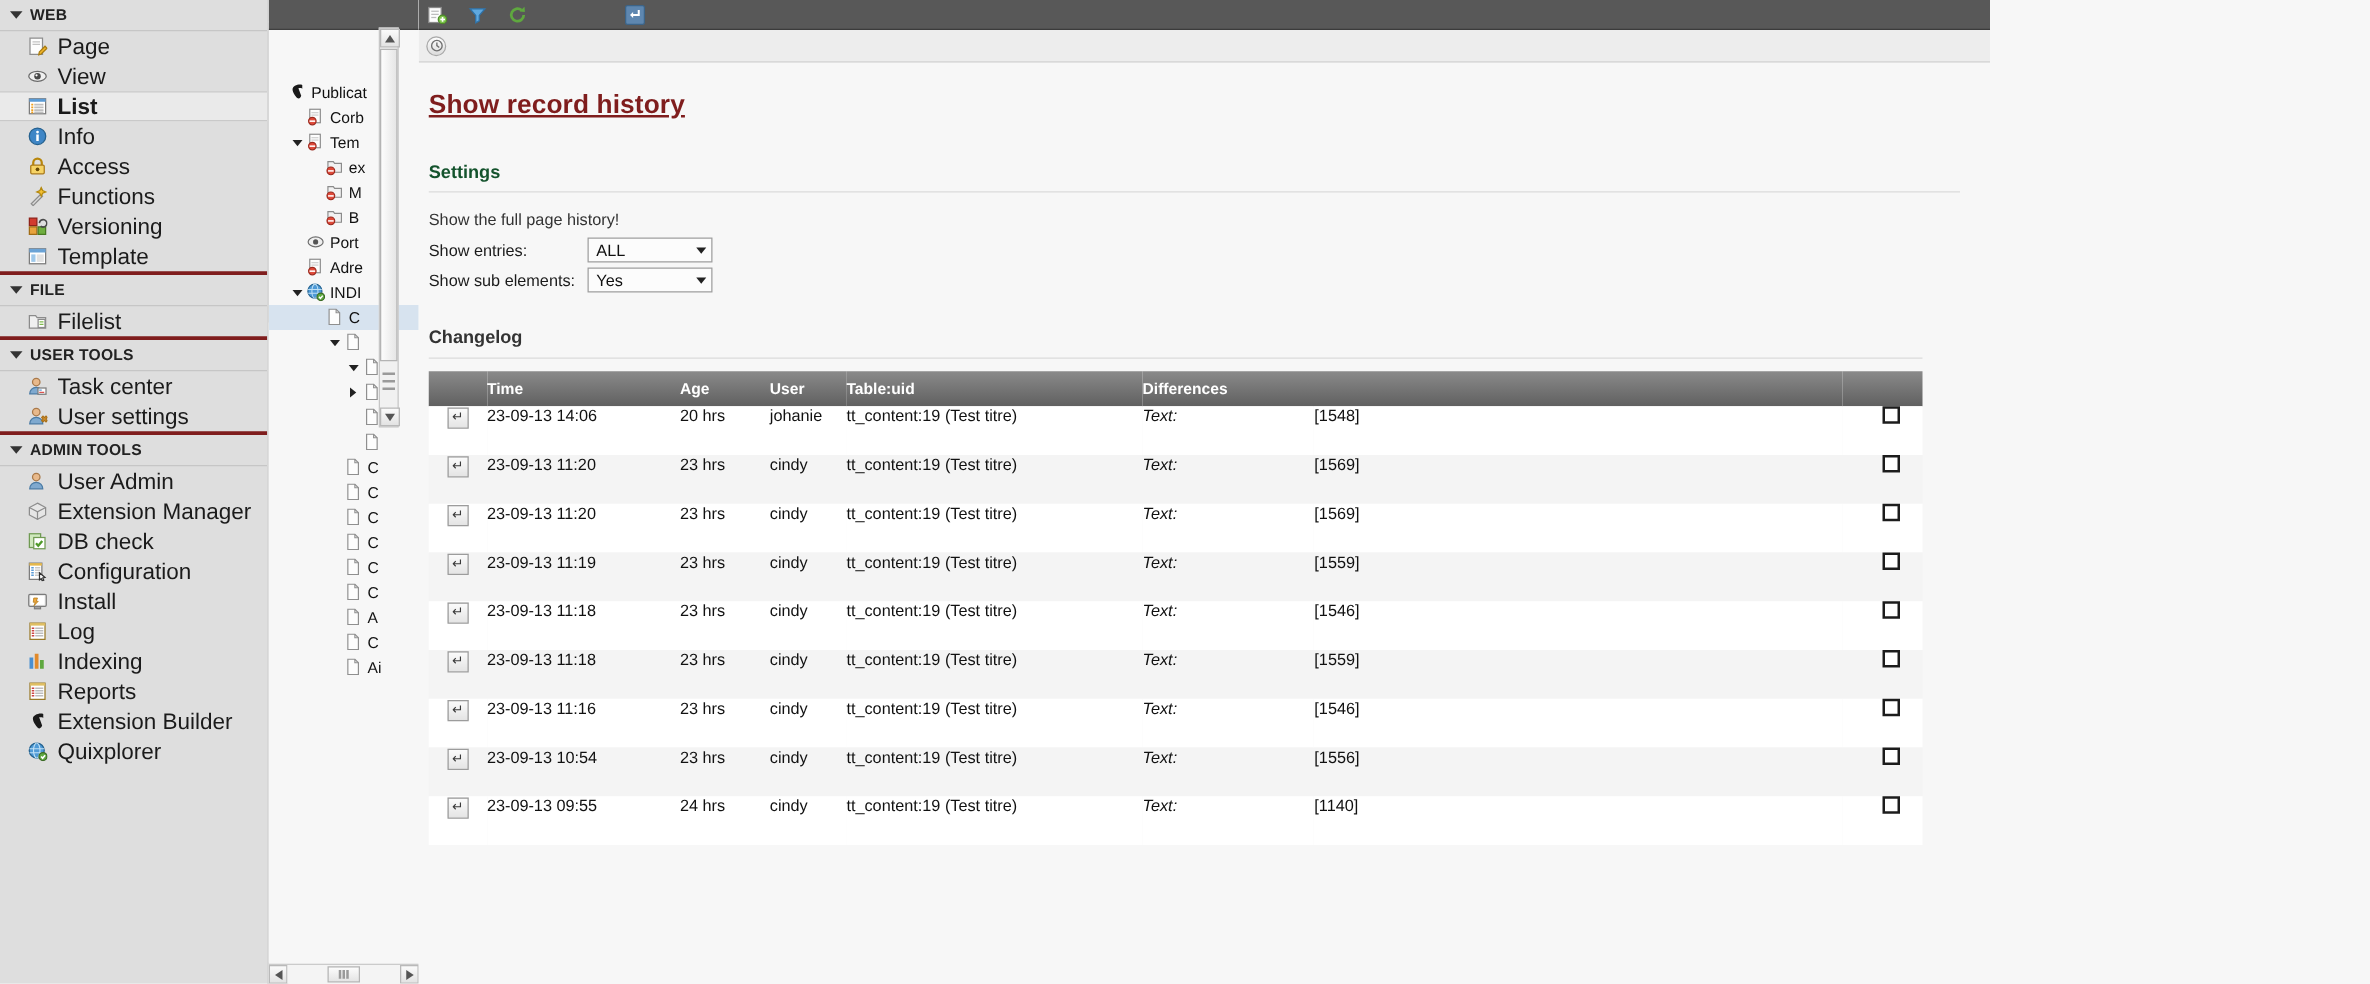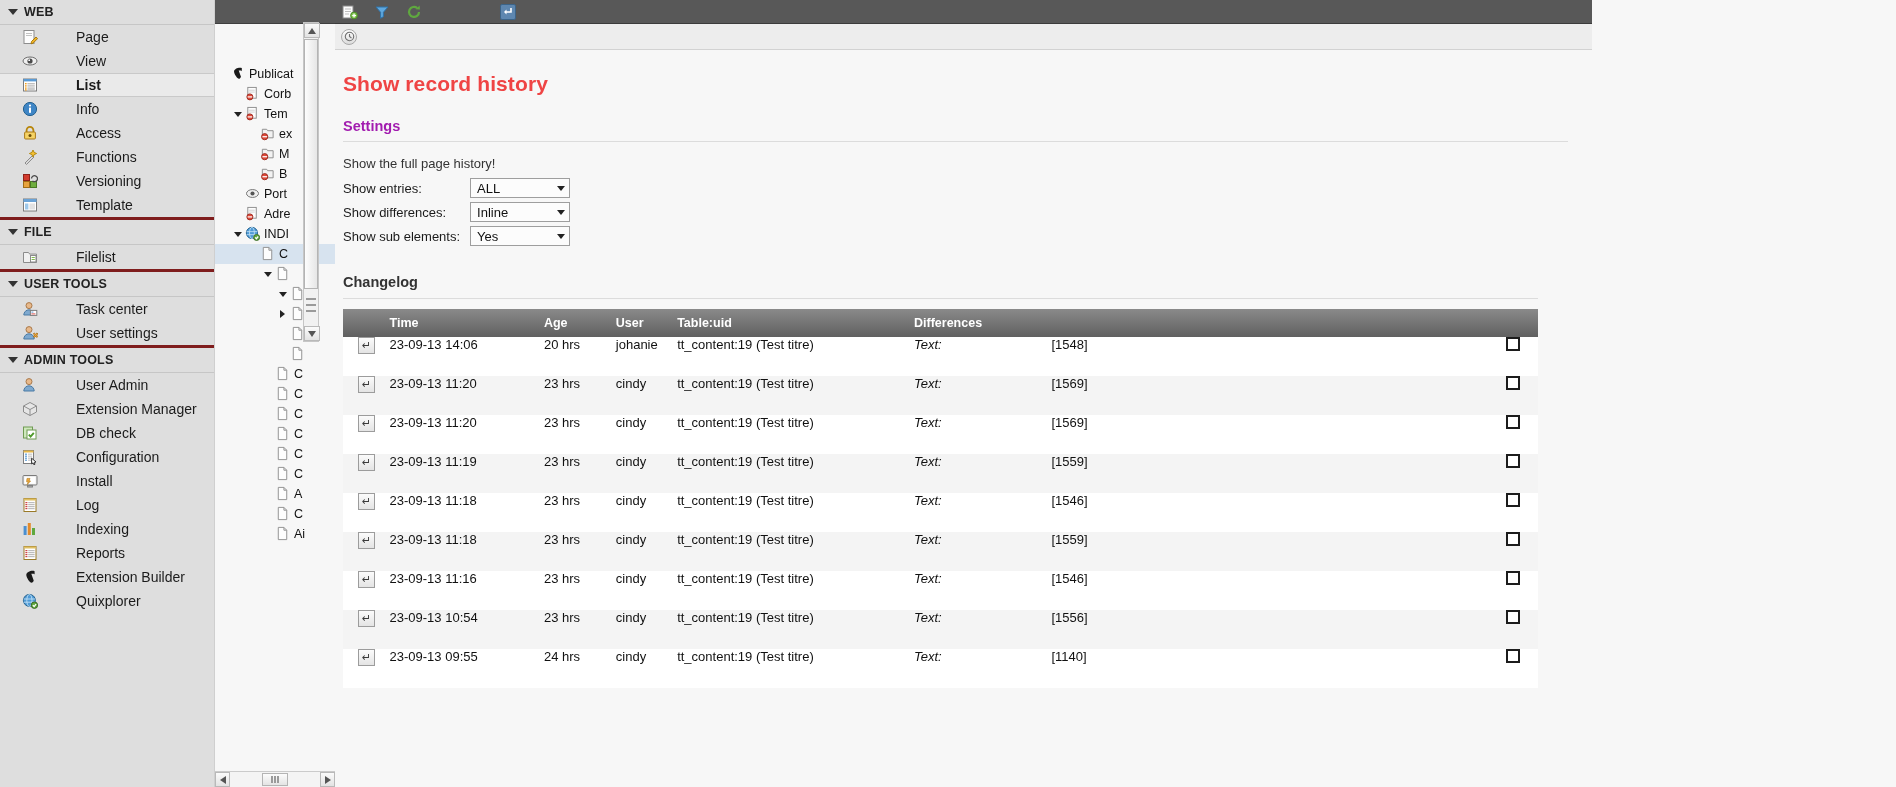--- a/index.html
+++ b/index.html
@@ -50,21 +50,21 @@
     height: 24px;
     cursor: default;
     color: #1b1b1b;
   }
   .sb-item.active {
     background: #eaeaea;
     border-top: 1px solid #c9c9c9;
     border-bottom: 1px solid #c9c9c9;
     font-weight: bold;
   }
-  .sb-label { font-size: 14px; white-space: nowrap; margin-left: 30px; }
+  .sb-label { font-size: 18px; white-space: nowrap; }
   .ico { width: 16px; height: 16px; flex: 0 0 16px; position: relative; display:inline-block; }
   .sbtn {
     width: 16px; height: 17px;
     background: linear-gradient(#fbfbfb,#e3e3e3);
     border: 1px solid #b9b9b9;
     display: flex; align-items: center; justify-content: center;
   }
   .sb-thumb {
     position: absolute; top: 18px; left: 0;
     width: 16px; height: 240px;
@@ -151,28 +151,29 @@
     border: 1px solid #a8a8a8;
     display:flex;align-items:center;justify-content:center;
     font-size: 9px; color: #666;
   }
   .content {
     padding: 22px 24px 0 8px;
   }
   h1.page-title {
     font-size: 21px;
     font-weight: bold;
-    color: #ef4444;
-    margin: 0 0 22px 0;
+    color: #7f1d1d;
+    margin: 0 0 34px 0;
     letter-spacing: .1px;
+    text-decoration: underline;
   }
   h2.sec-title {
     font-size: 14.5px;
     font-weight: bold;
-    color: #a21caf;
+    color: #14532d;
     margin: 0 0 7px 0;
   }
   .rule { border: none; border-top: 1px solid #dcdcdc; margin: 0 0 14px 0; }
   .notice { font-weight: bold; font-size: 13.5px; color: #111; margin-bottom: 2px; }
   .subnote { font-size: 13px; color: #333; margin-bottom: 5px; }
 
   table.settings { border-collapse: collapse; }
   table.settings td { padding: 2px 0; vertical-align: middle; font-size: 13px; }
   table.settings td.lbl { padding-right: 10px; white-space: nowrap; color: #1b1b1b; }
 
@@ -819,27 +820,20 @@
       <hr class="rule">
 
       <div class="subnote">Show the full page history!</div>
 
       <table class="settings">
         <tbody id="settings-rows">
             <tr>
               <td class="lbl">Show entries:</td>
               <td><div class="sel">
                   <span>ALL</span>
-                  <span class="cv"></span>
-                </div></td>
-            </tr>
-            <tr>
-              <td class="lbl">Show differences:</td>
-              <td><div class="sel">
-                  <span>Inline</span>
                   <span class="cv"></span>
                 </div></td>
             </tr>
             <tr>
               <td class="lbl">Show sub elements:</td>
               <td><div class="sel">
                   <span>Yes</span>
                   <span class="cv"></span>
                 </div></td>
             </tr>

